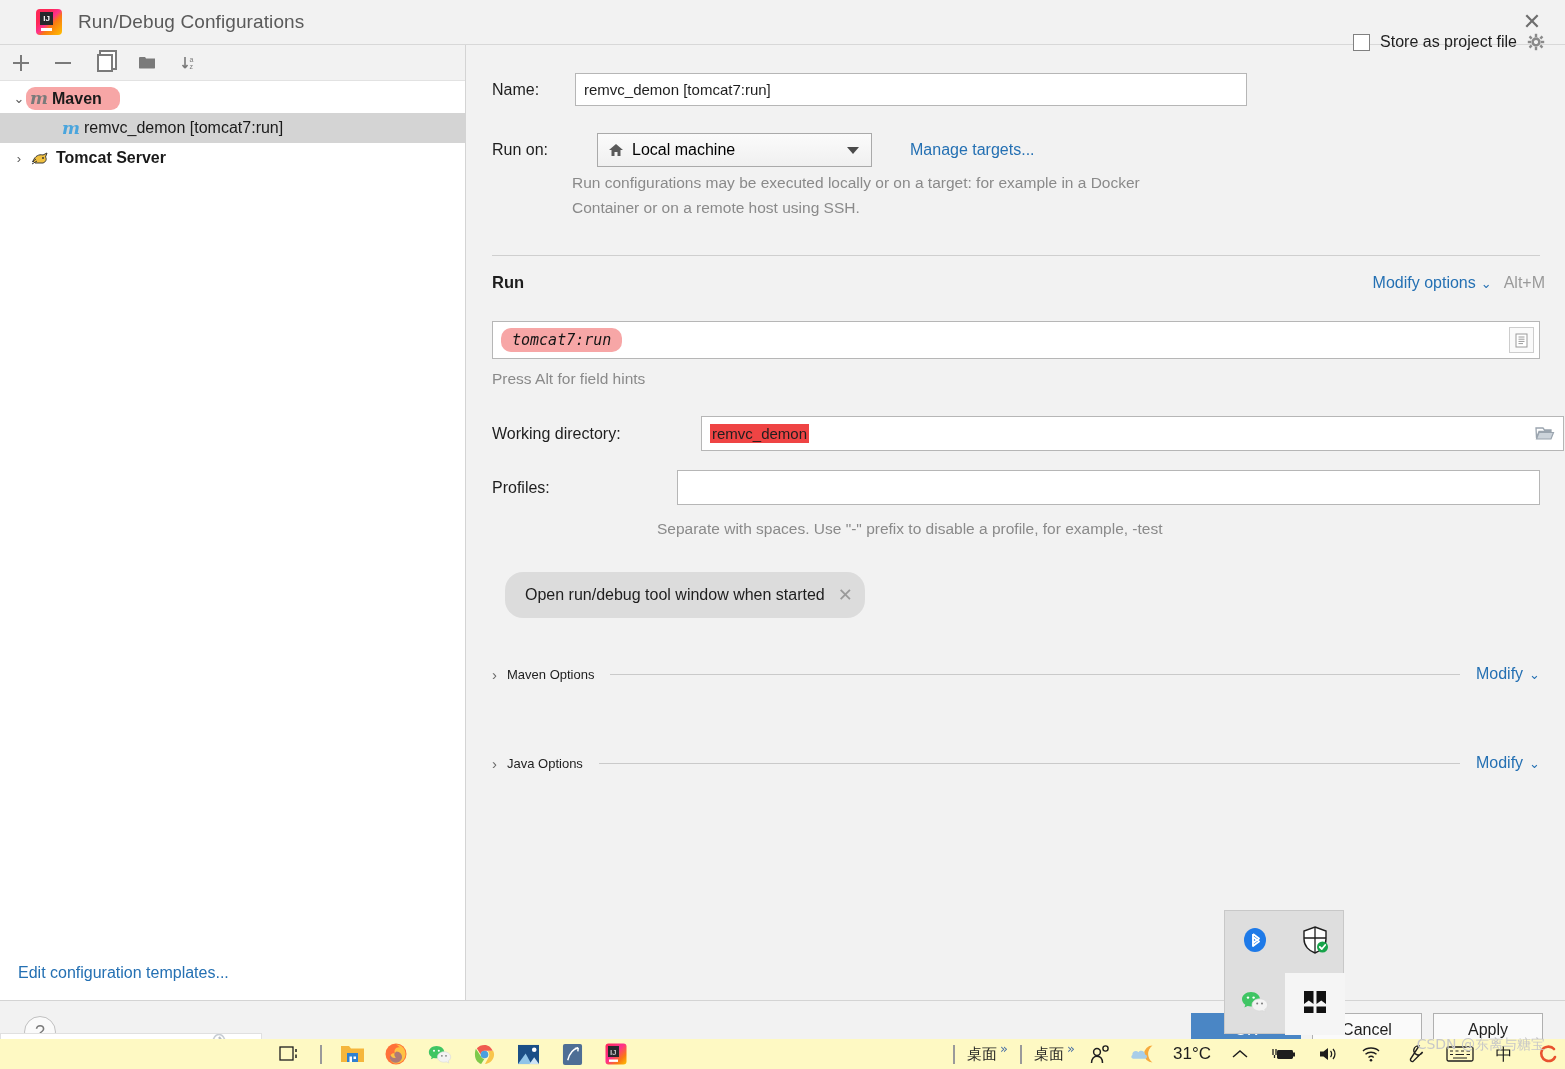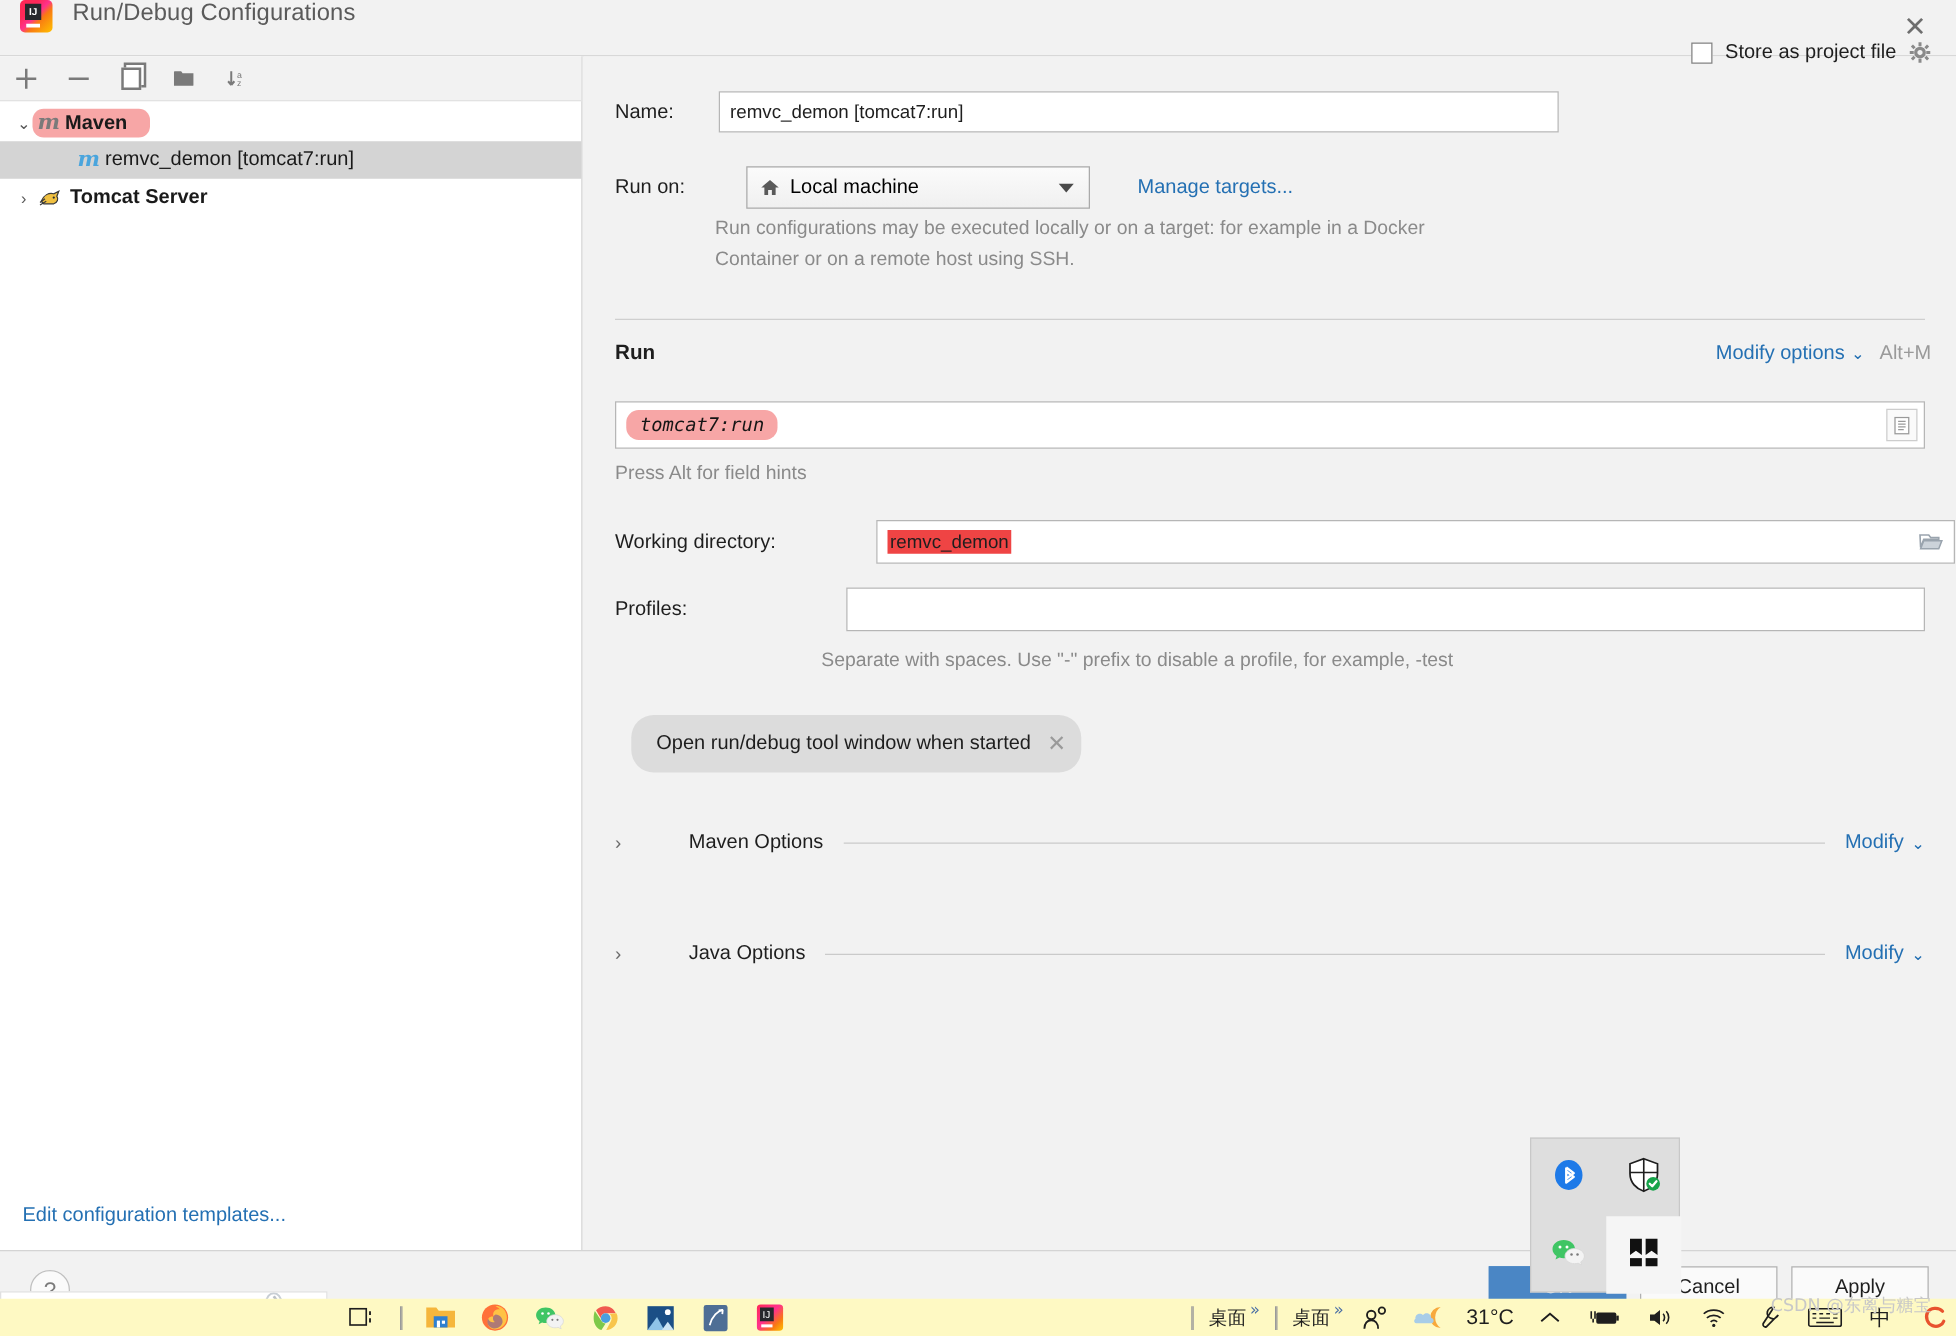--- a/index.html
+++ b/index.html
@@ -17,21 +17,21 @@
     height: 1069px;
     background: #f2f2f2;
   }
 
   
   .titlebar {
     position: absolute; left: 0; top: 0;
     width: 1565px; height: 45px;
     background: #f2f2f2;
     border-bottom: 1px solid #d8d8d8;
-    display: flex; align-items: flex-start;
+    display: flex; align-items: center; padding-left: 20px;
   }
   .ij-logo {
     width: 26px; height: 26px;
     margin-left: 16px; margin-right: 16px;
     position: relative; flex: none;
     border-radius: 4px;
     background: linear-gradient(135deg,#fe2857 0%,#fe2857 30%,#ff318c 48%,#f97a12 62%,#ffc200 100%);
     overflow: hidden;
   }
   .ij-logo::after {
@@ -286,21 +286,21 @@
     margin-left: 13px; color: #9a9a9a; font-size: 18px;
     line-height: 14px; cursor: pointer; font-weight: 300;
   }
 
   
   .collapsible {
     position: absolute; left: 25px; width: 1048px;
     display: flex; align-items: center; cursor: pointer;
   }
   .cl-chev { color: #6a6a6a; font-size: 15px; margin-right: 10px; }
-  .cl-title { font-size: 16px; color: #1e1e1e; white-space: nowrap; margin-left: 44px; }
+  .cl-title { font-size: 13px; color: #1e1e1e; white-space: nowrap; }
   .cl-line { flex: 1; height: 1px; background: #cacaca; margin: 0 16px; }
   .cl-modify { color: #2470b3; font-size: 16px; white-space: nowrap; }
   .cl-modify-chev { color: #2470b3; font-size: 13px; margin-left: 6px; }
 
   
   .dlgbottom {
     position: absolute; left: 0; top: 1000px;
     width: 1565px; height: 50px;
     background: #f2f2f2;
     border-top: 1px solid #d4d4d4;

